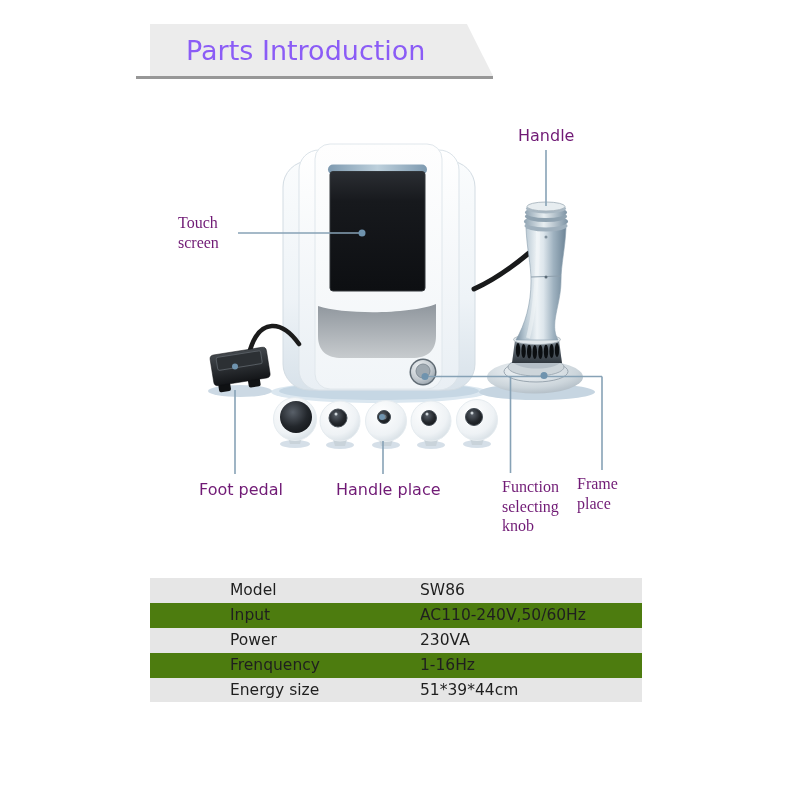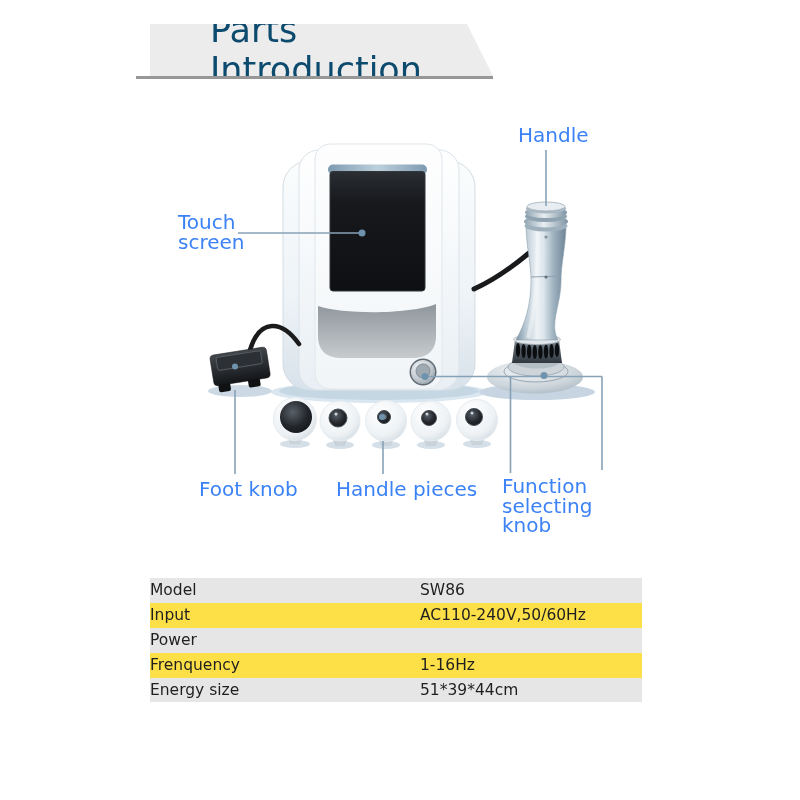--- a/index.html
+++ b/index.html
@@ -2,28 +2,28 @@
 <html><head>
 <meta charset="utf-8">
 <style>
   html,body{margin:0;padding:0;background:#fff;}
   .page{position:relative;width:800px;height:800px;background:#fff;overflow:hidden;
         font-family:"DejaVu Sans","Liberation Sans",sans-serif;color:#1c1c1c;}
   .art{position:absolute;left:0;top:0;width:800px;height:800px;}
   .banner{position:absolute;left:150px;top:24px;width:343px;height:52px;background:#ececec;
           clip-path:polygon(0 0,92.4% 0,100% 100%,0 100%);
           display:flex;align-items:center;}
-  .banner span{padding-left:60px;font-size:35px;color:#0c4a6e;}
+  .banner span{padding-left:36px;font-size:27px;color:#8b5cf6;}
   .banner-underline{position:absolute;left:136px;top:76px;width:357px;height:3px;background:#979797;}
-  .lbl{position:absolute;font-size:20px;line-height:19.5px;color:#3b82f6;white-space:nowrap;}
-  .lbl.wrap{white-space:normal;}
+  .lbl{position:absolute;font-size:16px;line-height:19.5px;color:#701a75;white-space:nowrap;}
+  .lbl.wrap{white-space:normal;font-family:Liberation Serif, serif;}
   .spec-table{position:absolute;left:150px;top:578px;width:492px;font-size:15.5px;color:#1f1f1f;}
-  .spec-row{display:flex;align-items:center;height:24.9px;background:#fde047;}
+  .spec-row{display:flex;align-items:center;height:24.9px;background:#4d7c0f;}
   .spec-row:nth-child(odd){background:#e6e6e6;}
-  .spec-label{width:270px;box-sizing:border-box;}
+  .spec-label{width:270px;padding-left:80px;box-sizing:border-box;}
   .spec-value{flex:1;}
 </style>
 </head>
 <body>
 
 <div class="page">
 
   <div class="banner">
     <span>Parts Introduction</span>
   </div>
@@ -220,35 +220,37 @@
       <circle cx="362" cy="233" r="3.5"></circle>
       <circle cx="235" cy="366.5" r="3"></circle>
       <circle cx="382" cy="417" r="3"></circle>
       <circle cx="425" cy="376.5" r="3.5"></circle>
       <circle cx="544" cy="375.5" r="3.5"></circle>
     </g>
   </svg>
 
   <div class="lbl" style="left:518px;top:126px">Handle</div>
   <div class="lbl wrap" style="left:178px;top:213px;width:70px">Touch screen</div>
-  <div class="lbl" style="left:199px;top:480px">Foot knob</div>
-  <div class="lbl" style="left:336px;top:480px">Handle pieces</div>
+  <div class="lbl" style="left:199px;top:480px">Foot pedal</div>
+  <div class="lbl" style="left:336px;top:480px">Handle place</div>
   <div class="lbl wrap" style="left:502px;top:477px;width:92px">Function selecting knob</div>
+  <div class="lbl wrap" style="left:577px;top:474px;width:72px">Frame place</div>
 
   <div class="spec-table">
     <div class="spec-row">
       <span class="spec-label">Model</span>
       <span class="spec-value">SW86</span>
     </div>
     <div class="spec-row">
       <span class="spec-label">Input</span>
       <span class="spec-value">AC110-240V,50/60Hz</span>
     </div>
     <div class="spec-row">
       <span class="spec-label">Power</span>
+      <span class="spec-value">230VA</span>
     </div>
     <div class="spec-row">
       <span class="spec-label">Frenquency</span>
       <span class="spec-value">1-16Hz</span>
     </div>
     <div class="spec-row">
       <span class="spec-label">Energy size</span>
       <span class="spec-value">51*39*44cm</span>
     </div>
   </div>

